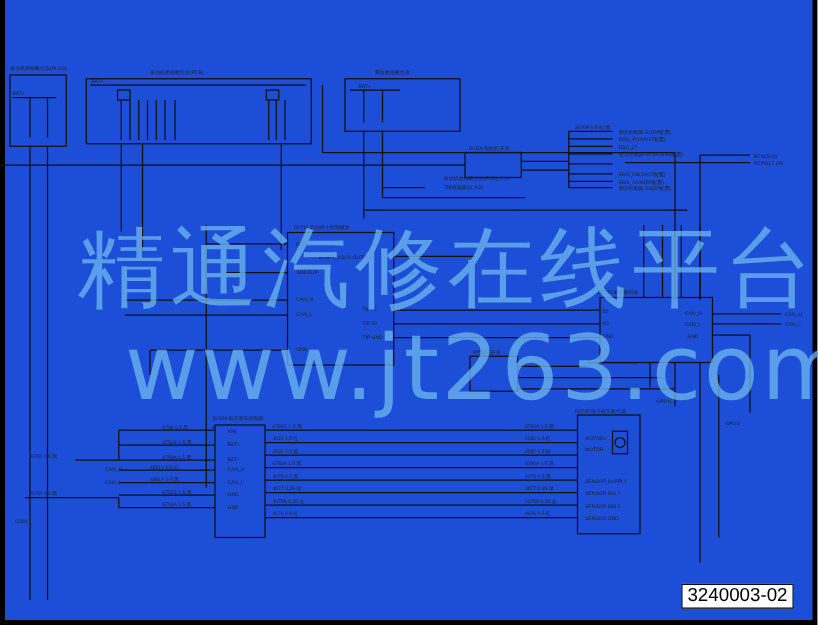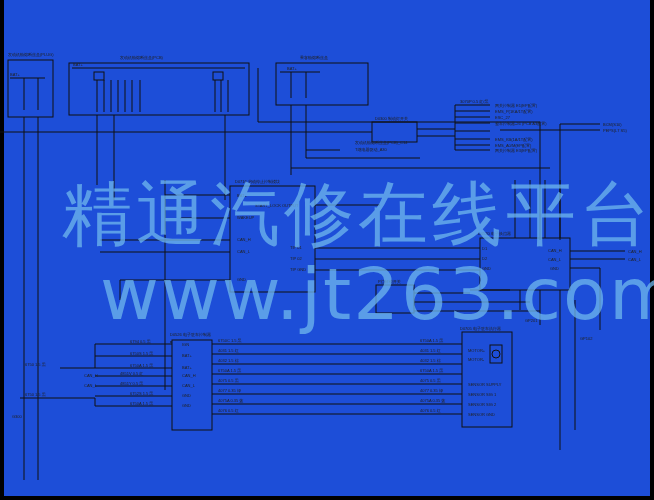--- a/index.html
+++ b/index.html
@@ -232,13 +232,14 @@
       <text x="420" y="412">4076 0.5 红</text>
       <text x="12" y="418">G300</text>
       <text x="580" y="340">GP102</text>
       <text x="525" y="322">GP201</text>
     </g>
   </svg>
 
   <div class="wm" id="wm1">精通汽修在线平台</div>
   <div class="wm" id="wm2">www.jt263.com</div>
 
+  <div id="docid">3240003-02</div>
 </div>
 
 </body></html>

